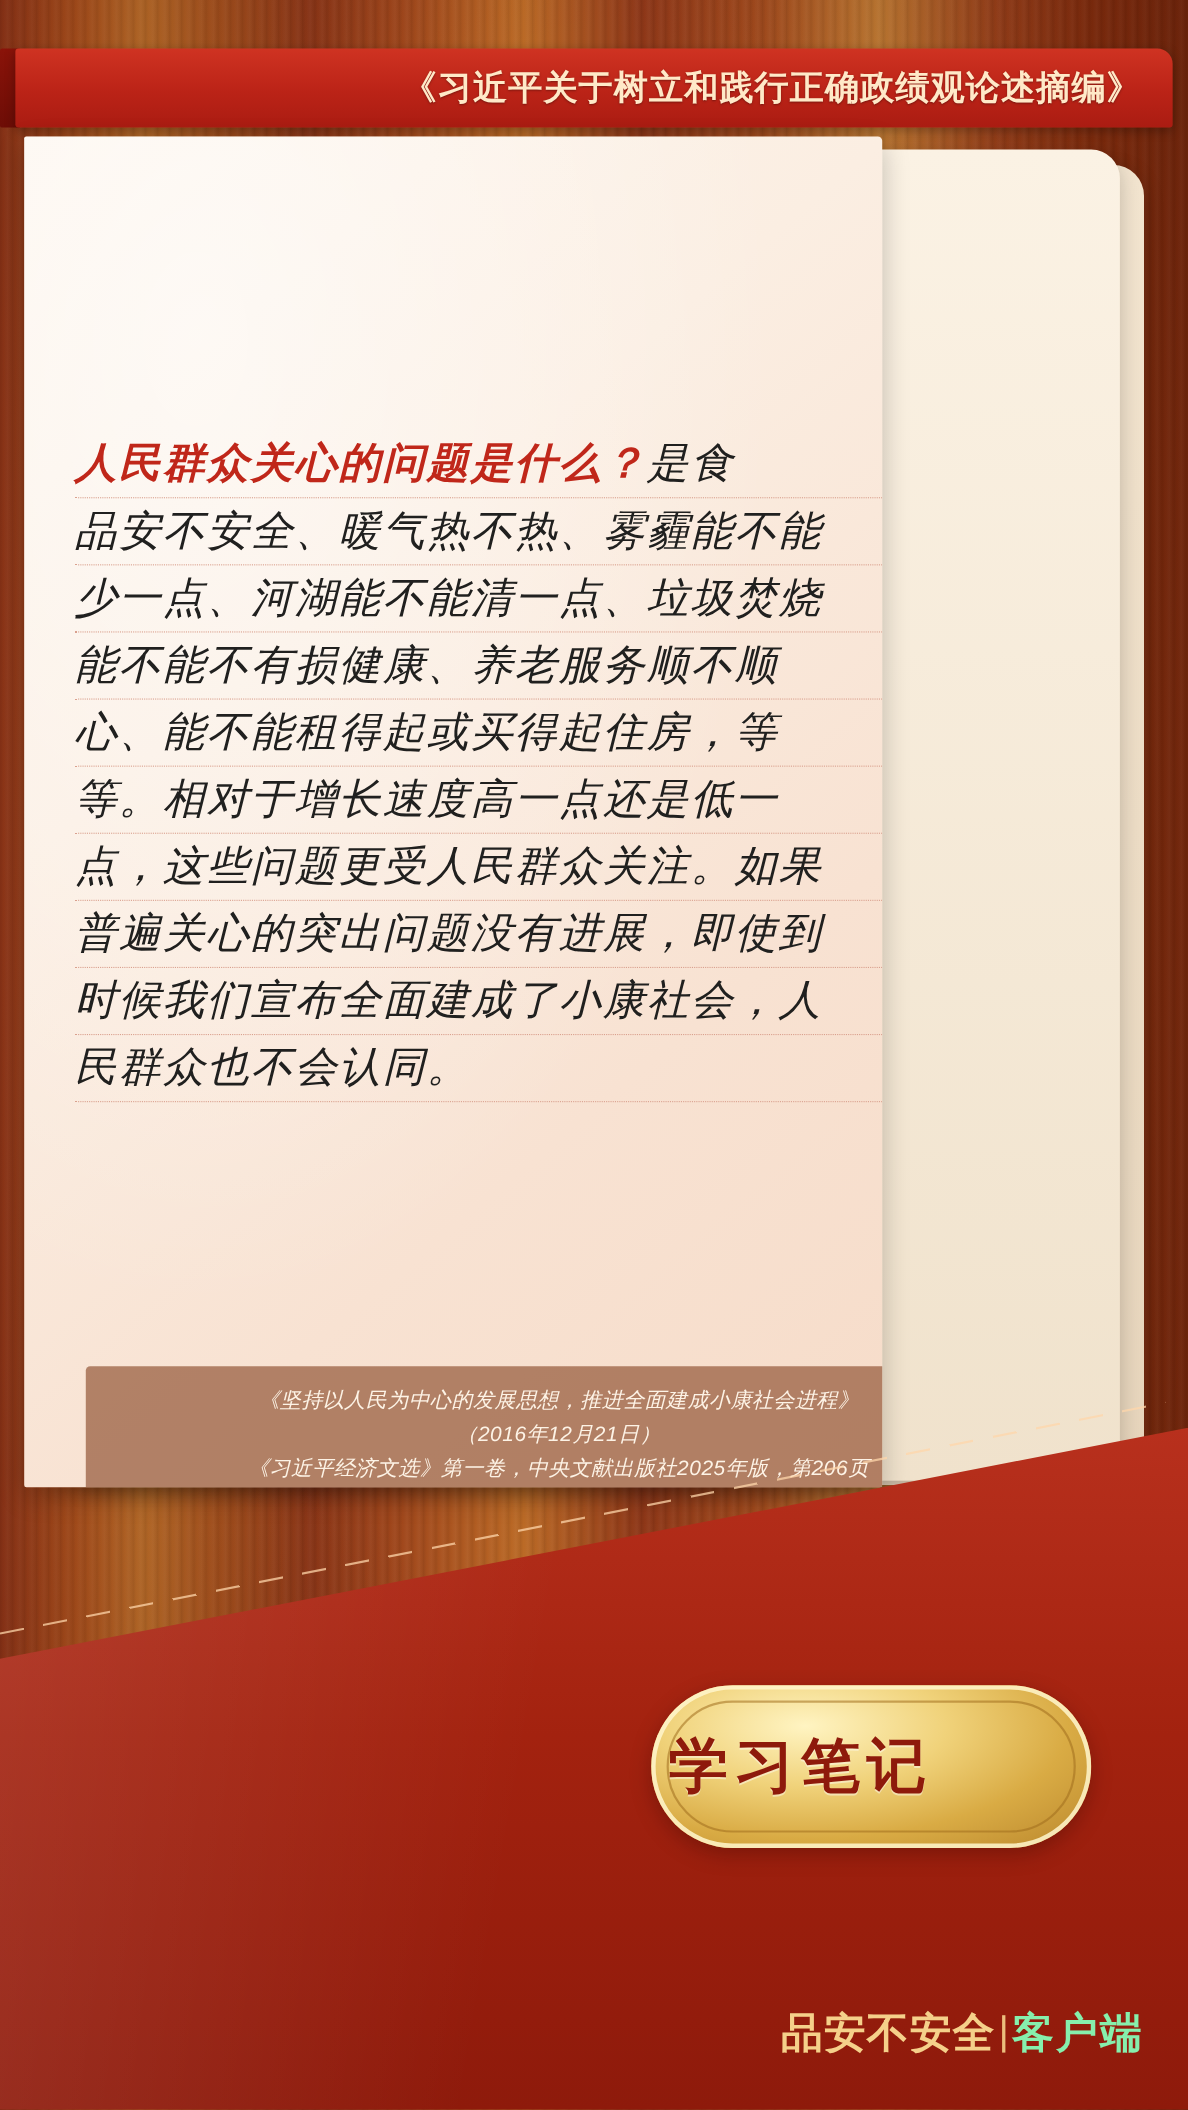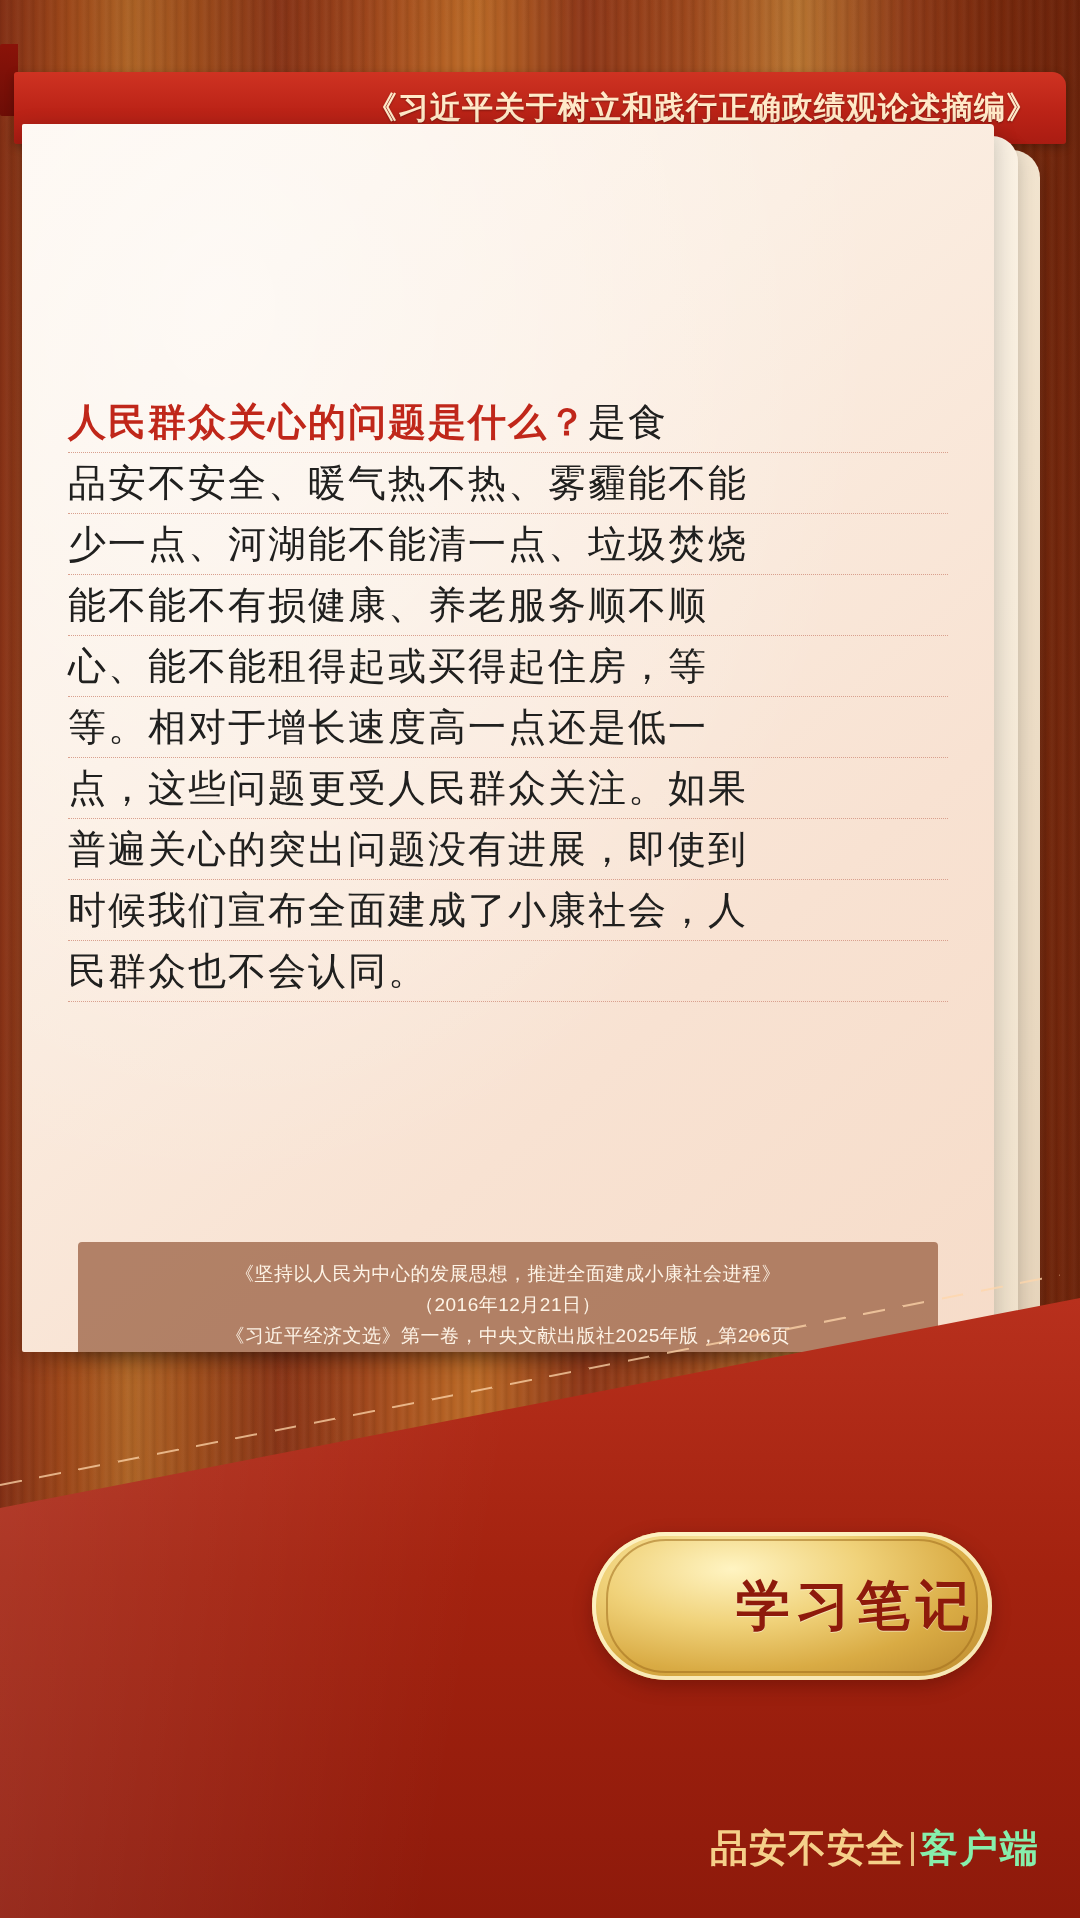--- a/index.html
+++ b/index.html
@@ -47,21 +47,20 @@
     left: 14px;
     width: 1052px;
     height: 72px;
     background: linear-gradient(180deg, #cf3322 0%, #bb2317 55%, #aa1c12 100%);
     border-radius: 3px 14px 3px 3px;
     box-shadow: 0 3px 10px rgba(0,0,0,.28);
     display: flex;
     align-items: center;
     justify-content: flex-end;
     padding-right: 28px;
-    margin-top: 28px;
   }
   .banner-title {
     color: #ffe9c8;
     font-family: "Liberation Serif", serif;
     font-weight: bold;
     font-size: 31px;
     letter-spacing: 1px;
     text-shadow: 0 1px 2px rgba(0,0,0,.35);
   }
   .banner-fold {
@@ -92,27 +91,28 @@
     width: 968px;
     height: 1210px;
     background: linear-gradient(180deg, #fbf2e4, #f0e2cc);
     border-radius: 3px 26px 3px 3px;
     box-shadow: 0 6px 18px rgba(0,0,0,.20);
   }
   .paper {
     position: absolute;
     top: 124px;
     left: 22px;
-    width: 972px;
+    width: 780px;
     height: 1228px;
     background:
       linear-gradient(140deg, #fdf6ee 0%, #fbeee2 35%, #f8e2d2 70%, #f6dcc9 100%);
     border-radius: 2px 4px 2px 2px;
     box-shadow: 0 8px 24px rgba(0,0,0,.22);
     overflow: hidden;
+    font-style: italic;
   }
   .paper::before {
     content: "";
     position: absolute;
     inset: 0;
     background: radial-gradient(ellipse at 20% 15%, rgba(255,255,255,.55), rgba(255,255,255,0) 60%);
     pointer-events: none;
   }
 
   
@@ -195,26 +195,26 @@
     height: 148px;
     border-radius: 74px;
     background: radial-gradient(ellipse at 35% 25%, #fff4c2 0%, #f0d27a 35%, #d9ab44 65%, #b9862c 100%);
     box-shadow: 0 6px 18px rgba(60,10,0,.35), inset 0 0 0 4px rgba(255,246,205,.85);
     display: flex;
     align-items: center;
     justify-content: center;
   }
   .seal-inner {
     width: 372px;
-    height: 134px;
+    height: 120px;
     border-radius: 60px;
     border: 2px solid rgba(160,110,30,.55);
     display: flex;
     align-items: center;
-    justify-content: flex-end;
+    justify-content: flex-start;
   }
   .seal-text {
     font-family: "Liberation Serif", serif;
     font-weight: bold;
     font-size: 54px;
     letter-spacing: 6px;
     color: #8e1a0b;
     text-shadow: 0 1px 0 rgba(255,255,255,.45);
   }
 

